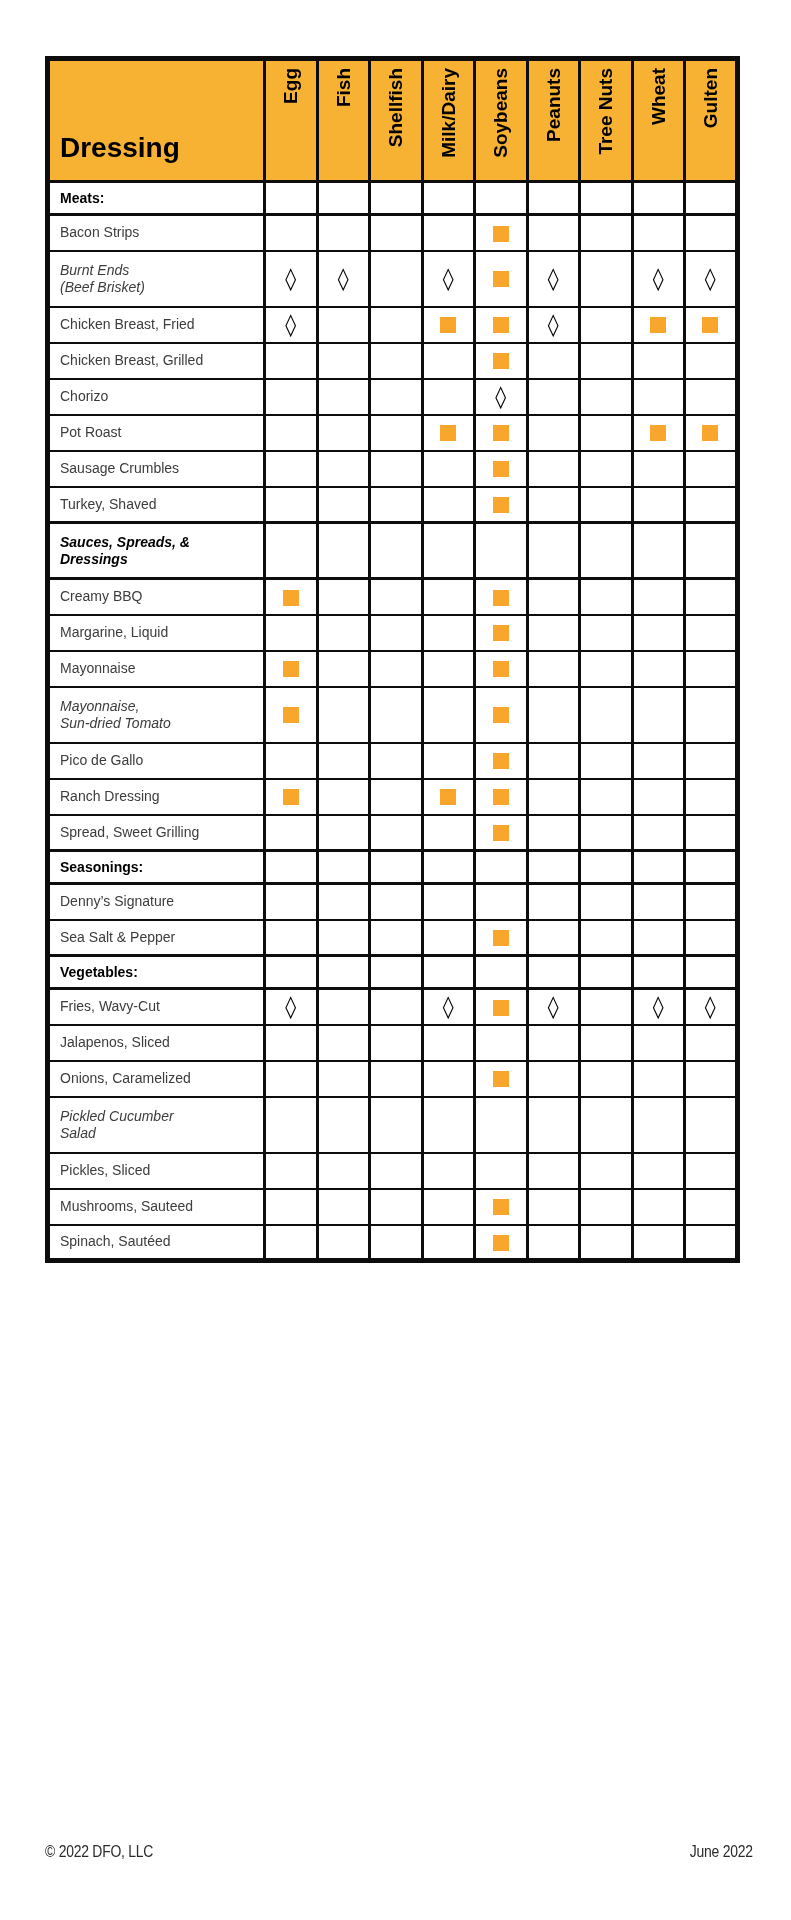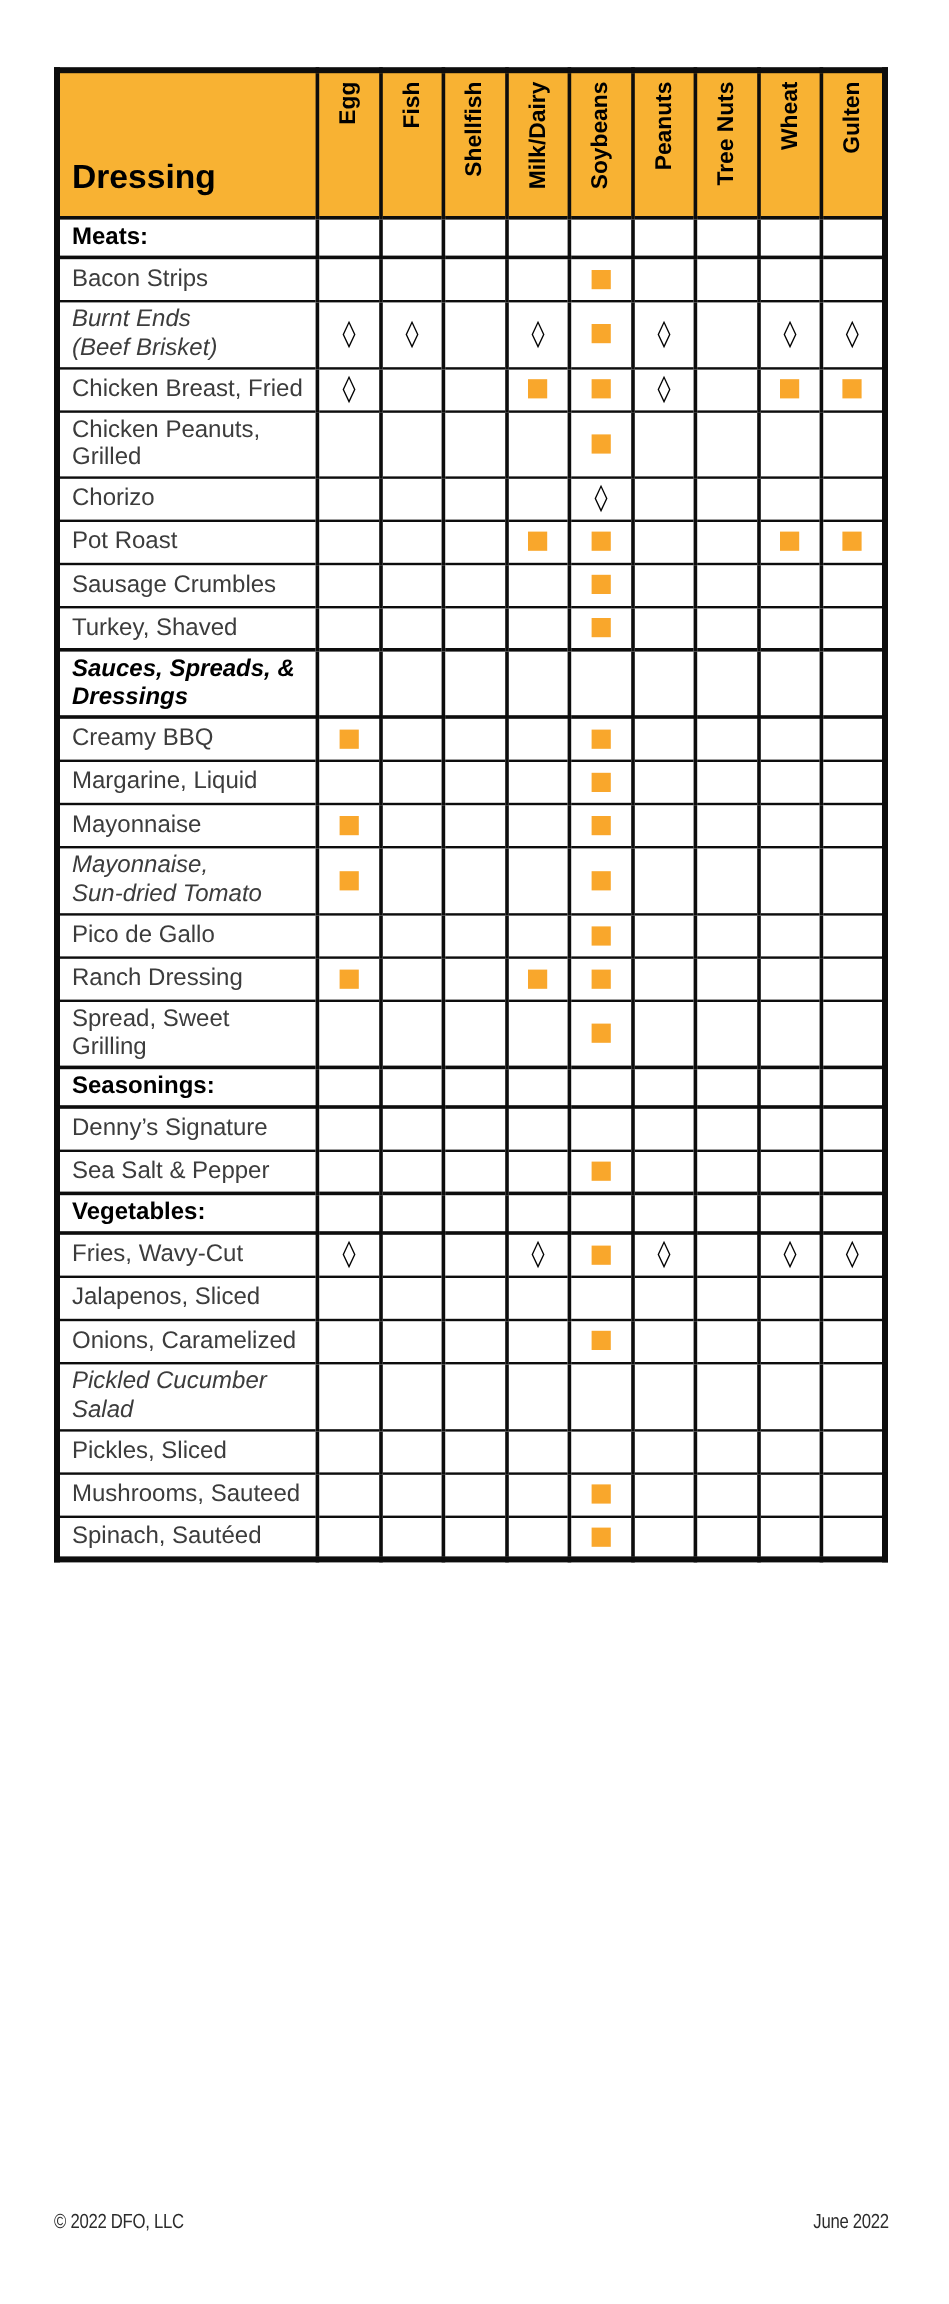--- a/index.html
+++ b/index.html
@@ -53,21 +53,21 @@
     line-height: 1;
     color: #000;
     white-space: nowrap;
   }
   tr.item td { height: 36px; }
   tr.section td { height: 33px; border-top-width: 3px; border-bottom-width: 3px; }
   tr.tall td { height: 56px; font-style: italic; }
   td.label-cell {
     text-align: left;
     padding: 3px 6px 3px 10px;
-    font-size: 20px;
+    font-size: 14px;
     color: #3c3c3c;
     line-height: 1.18;
   }
   tr.section td.label-cell { font-weight: 700; color: #000; }
   td.mark-cell { text-align: center; vertical-align: middle; padding: 0; }
   .square {
     display: inline-block;
     width: 16px;
     height: 16px;
     background: var(--square, #F9A72C);
@@ -76,21 +76,21 @@
   .diamond {
     font-family: "DejaVu Sans", sans-serif;
     font-size: 22px;
     line-height: 1;
     color: #000;
     vertical-align: middle;
   }
   .footer {
     position: absolute;
     left: 45px;
-    right: 50px;
+    right: 38px;
     top: 1842px;
     display: flex;
     justify-content: space-between;
     font-size: 17px;
     color: #2b2b2b;
     letter-spacing: -0.3px;
   }
   .footer .left  { transform: scaleX(0.82); transform-origin: left center; }
   .footer .right { transform: scaleX(0.82); transform-origin: right center; }
 </style>
@@ -169,21 +169,21 @@
           <td class="mark-cell"></td>
           <td class="mark-cell"></td>
           <td class="mark-cell"><span class="square"></span></td>
           <td class="mark-cell"><span class="square"></span></td>
           <td class="mark-cell"><span class="diamond">◊</span></td>
           <td class="mark-cell"></td>
           <td class="mark-cell"><span class="square"></span></td>
           <td class="mark-cell"><span class="square"></span></td>
         </tr>
         <tr class="item">
-          <td class="label-cell">Chicken Peanuts, Grilled</td>
+          <td class="label-cell">Chicken Breast, Grilled</td>
           <td class="mark-cell"></td>
           <td class="mark-cell"></td>
           <td class="mark-cell"></td>
           <td class="mark-cell"></td>
           <td class="mark-cell"><span class="square"></span></td>
           <td class="mark-cell"></td>
           <td class="mark-cell"></td>
           <td class="mark-cell"></td>
           <td class="mark-cell"></td>
         </tr>

